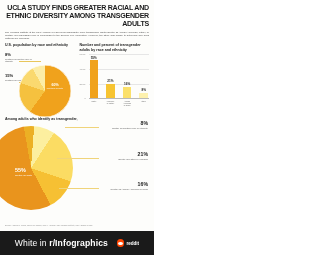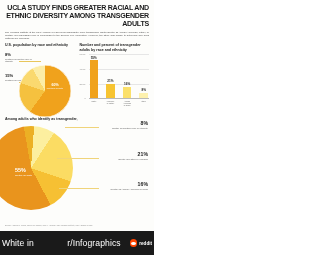--- a/index.html
+++ b/index.html
@@ -100,21 +100,21 @@
     position:absolute;left:5px;right:5px;bottom:29px;
     font-size:1.85px;line-height:2.2px;color:#8d8d8d;
   }
 
   
   .footer{
     position:absolute;left:0;right:0;bottom:0;height:24px;background:#1a1a1a;
     display:flex;align-items:center;justify-content:center;gap:9px;
   }
   .footer .fl{color:#ffffff;font-size:8.6px;letter-spacing:0.1px;}
-  .footer .fl b{font-weight:normal;padding-left:31px;}
+  .footer .fl b{font-weight:bold;}
   .rd{display:flex;align-items:center;gap:2px;}
   .rd .dot{width:7.5px;height:7.5px;border-radius:50%;background:#ff4500;position:relative;}
   .rd .dot:after{
     content:"";position:absolute;left:1.4px;top:2.4px;width:4.7px;height:3.6px;
     border-radius:50% 50% 45% 45%;background:#ffffff;
   }
   .rd .rt{color:#ffffff;font-size:4.6px;font-weight:bold;}
 </style>
 </head>
 <body>

